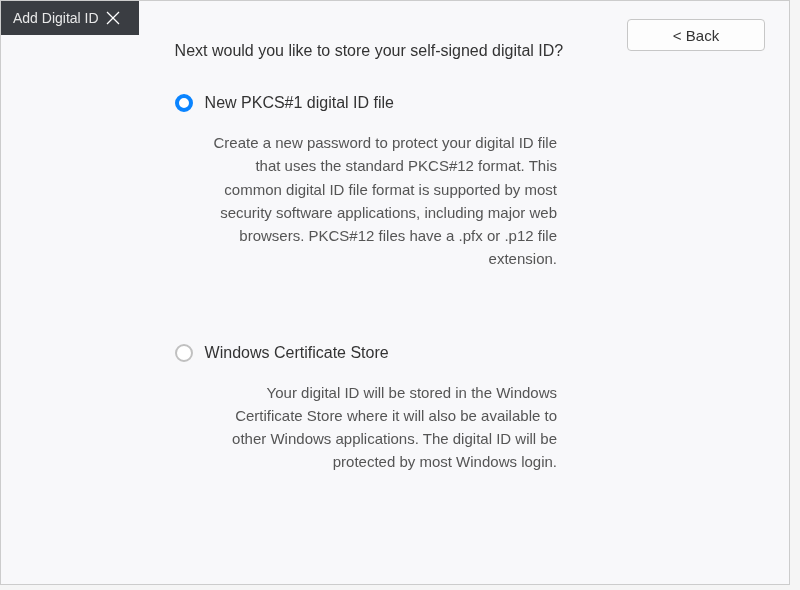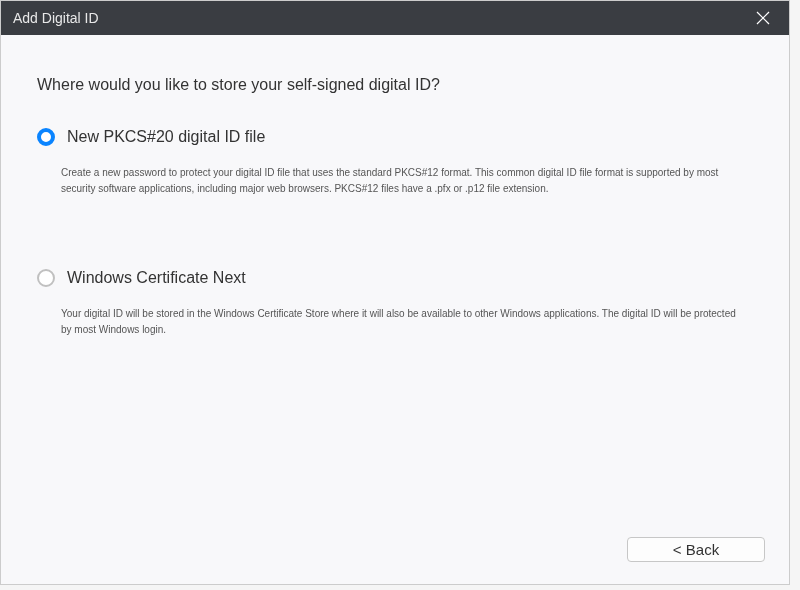--- a/index.html
+++ b/index.html
@@ -13,21 +13,21 @@
       width: 800px;
       height: 590px;
       overflow: hidden;
     }
     .dialog {
       width: 790px;
       height: 585px;
       background: #f8f8fa;
       border: 1px solid #ccc;
       display: flex;
-      flex-direction: column;
+      flex-direction: row;
       position: relative;
     }
     .titlebar {
       background: #3a3d42;
       color: #e8e8e8;
       height: 34px;
       display: flex;
       align-items: center;
       justify-content: space-between;
       padding: 0 12px;
@@ -93,34 +93,35 @@
       height: 6px;
       background: #fff;
       border-radius: 50%;
     }
     .option-label {
       font-size: 16px;
       color: #333;
     }
     .option-desc {
       color: #555;
-      font-size: 10px;
+      font-size: 15px;
       line-height: 1.55;
       padding-left: 24px;
       padding-right: 10px;
+      text-align: right;
     }
     .footer {
       display: flex;
       justify-content: flex-end;
       gap: 16px;
       padding: 18px 24px 22px 24px;
     }
     .btn {
       min-width: 138px;
-      height: 25px;
+      height: 32px;
       border: 1px solid #c7c7c7;
       background: #fdfdfd;
       color: #333;
       font-size: 15px;
       border-radius: 4px;
       cursor: pointer;
       display: flex;
       align-items: center;
       justify-content: center;
     }
@@ -133,34 +134,34 @@
     <span class="titlebar-title">Add Digital ID</span>
     <div class="close-btn">
       <svg viewBox="0 0 14 14" stroke="currentColor" stroke-width="1.2" fill="none">
         <line x1="1" y1="1" x2="13" y2="13"></line>
         <line x1="13" y1="1" x2="1" y2="13"></line>
       </svg>
     </div>
   </div>
 
   <div class="content">
-    <div class="heading">Where would you like to store your self-signed digital ID?</div>
+    <div class="heading">Next would you like to store your self-signed digital ID?</div>
 
     <div class="option-block">
       <div class="option-header">
         <div class="radio selected"></div>
-        <span class="option-label">New PKCS#20 digital ID file</span>
+        <span class="option-label">New PKCS#1 digital ID file</span>
       </div>
       <div class="option-desc">Create a new password to protect your digital ID file that uses the standard PKCS#12 format. This common digital ID file format is supported by most security software applications, including major web browsers. PKCS#12 files have a .pfx or .p12 file extension.</div>
     </div>
 
     <div class="option-block">
       <div class="option-header">
         <div class="radio"></div>
-        <span class="option-label">Windows Certificate Next</span>
+        <span class="option-label">Windows Certificate Store</span>
       </div>
       <div class="option-desc">Your digital ID will be stored in the Windows Certificate Store where it will also be available to other Windows applications. The digital ID will be protected by most Windows login.</div>
     </div>
   </div>
 
   <div class="footer">
     <button class="btn">&lt; Back</button>
   </div>
 </div>
 

